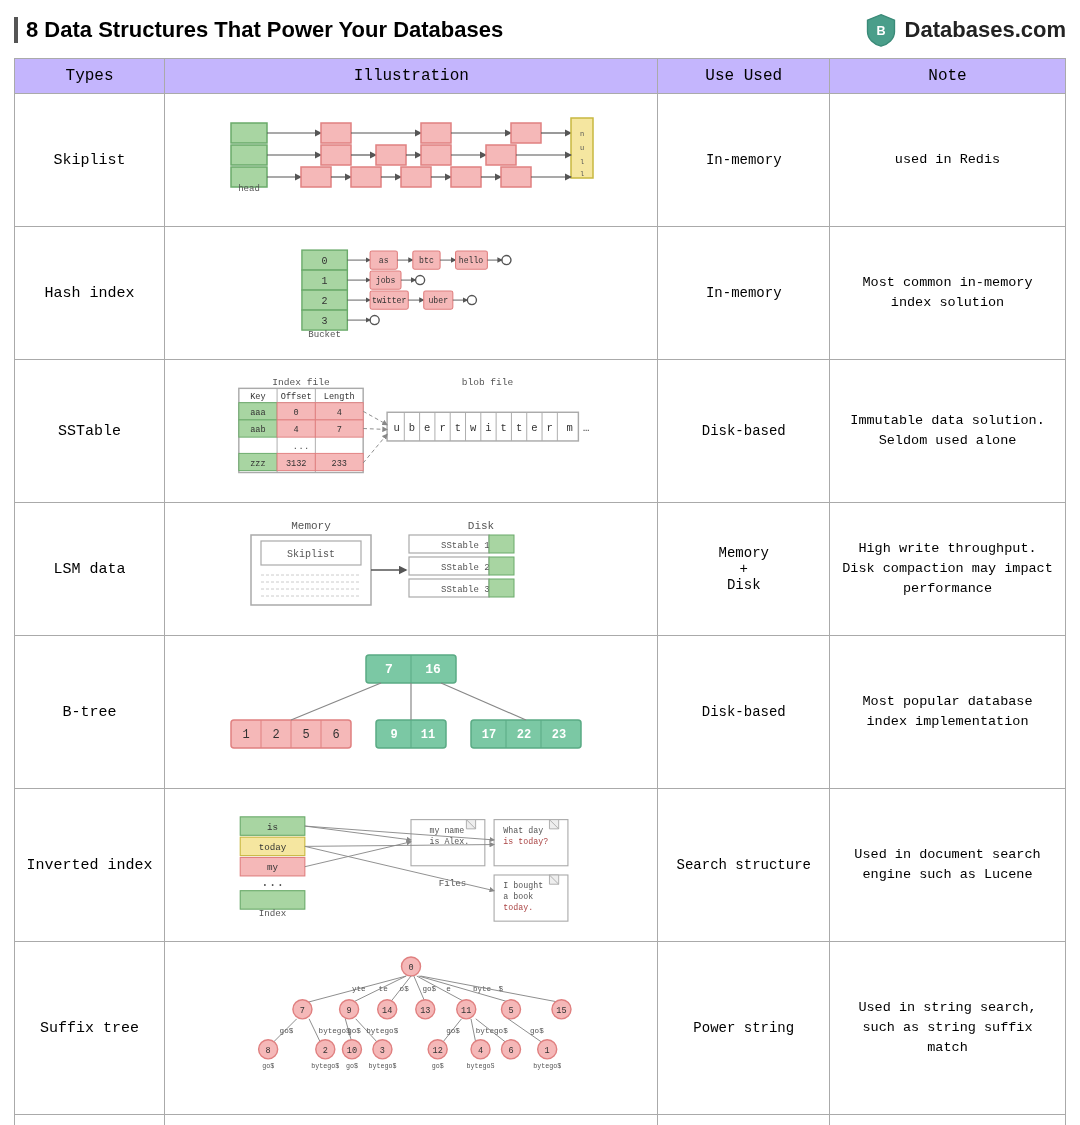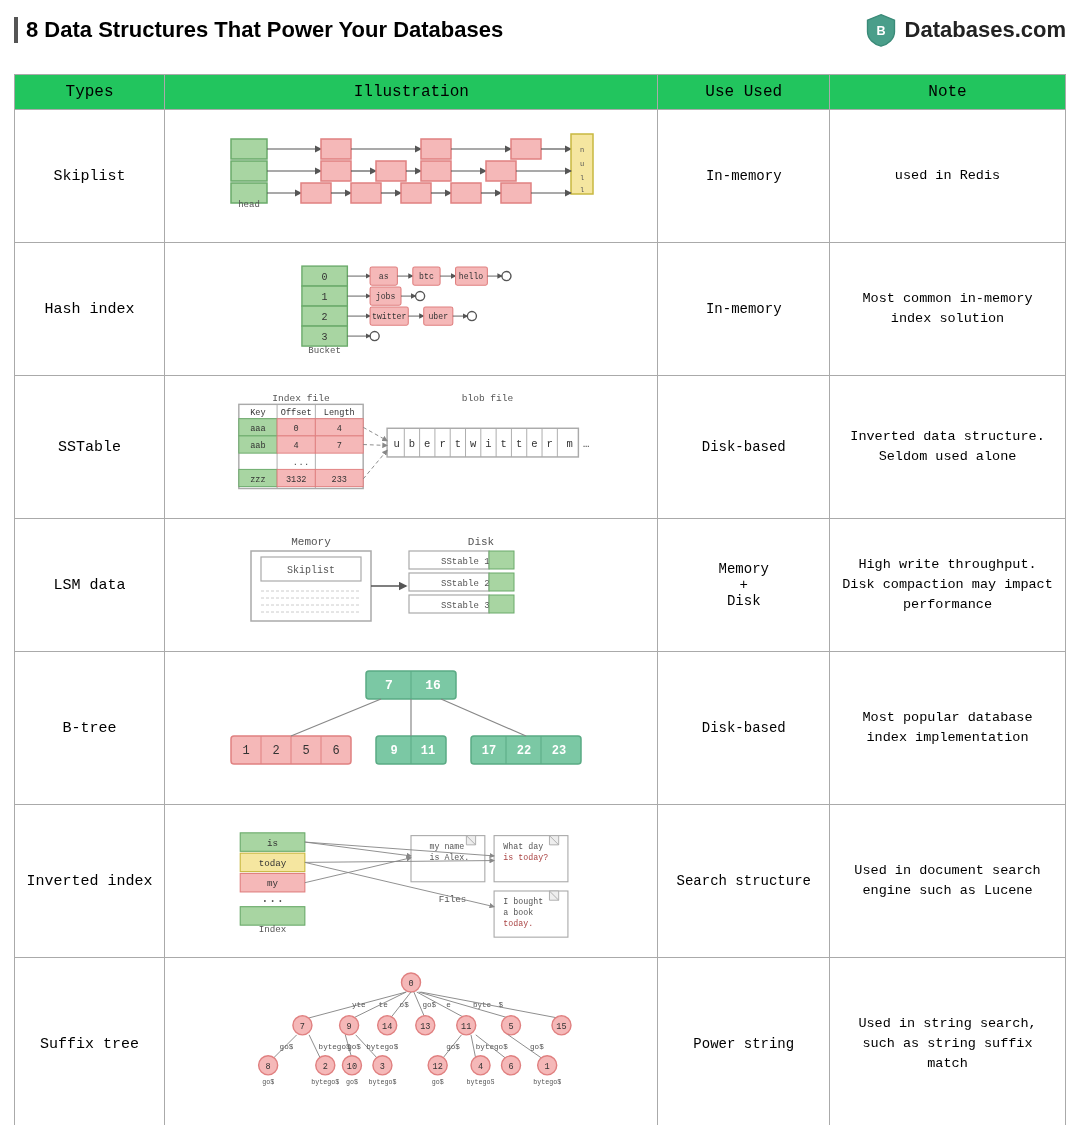--- a/index.html
+++ b/index.html
@@ -9,21 +9,21 @@
       width: 1080px;
       min-height: 1125px;
     }
     .page-wrapper {
       padding: 12px 14px;
     }
     .header {
       display: flex;
       justify-content: space-between;
       align-items: center;
-      margin-bottom: 26px;
+      margin-bottom: 10px;
     }
     .header-title {
       font-size: 22px;
       font-weight: bold;
       font-family: Arial, sans-serif;
       border-left: 4px solid #555;
       padding-left: 8px;
     }
     .logo-area {
       display: flex;
@@ -40,21 +40,21 @@
     }
     table {
       width: 100%;
       border-collapse: collapse;
       font-family: 'Courier New', Courier, monospace;
     }
     th {
       border: 1.5px solid #aaa;
       padding: 8px 10px;
       text-align: center;
-      background: #22c55e;
+      background: #c4b5fd;
       font-size: 16px;
       font-weight: normal;
     }
     td {
       border: 1.5px solid #aaa;
       padding: 10px;
       vertical-align: middle;
       text-align: center;
       font-size: 14px;
     }
@@ -309,21 +309,21 @@
             <line x1="140" y1="93" x2="165" y2="63" stroke="#888" stroke-width="1" stroke-dasharray="4,3" marker-end="url(#arrd)"></line>
 
             <defs>
               <marker id="arrd" markerWidth="6" markerHeight="6" refX="5" refY="3" orient="auto">
                 <path d="M0,0 L0,6 L6,3 z" fill="#888"></path>
               </marker>
             </defs>
           </svg>
         </td>
         <td class="use-cell">Disk-based</td>
-        <td class="note-cell">Inverted data structure. Seldom used alone</td>
+        <td class="note-cell">Immutable data solution. Seldom used alone</td>
       </tr>
 
       <tr>
         <td class="type-cell">LSM data</td>
         <td class="illus-cell">
           <svg class="lsm-svg" viewBox="0 0 360 100">
 
             <text x="80" y="12" font-size="11" text-anchor="middle" fill="#555">Memory</text>
             <rect x="20" y="18" width="120" height="70" fill="none" stroke="#aaa" stroke-width="1.5"></rect>
 

